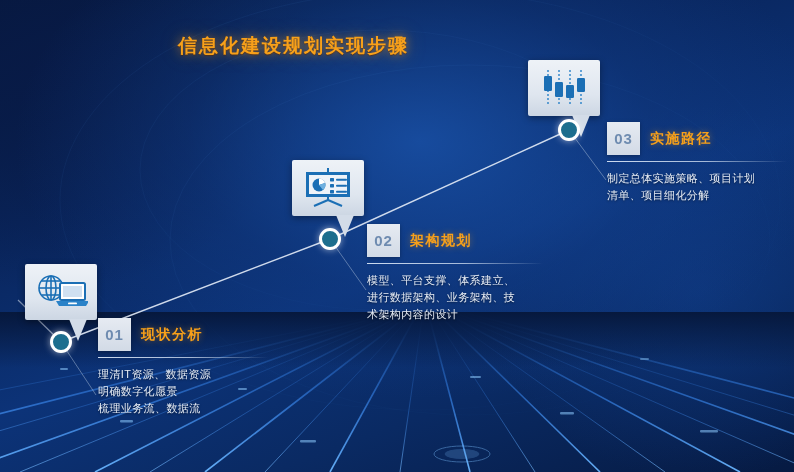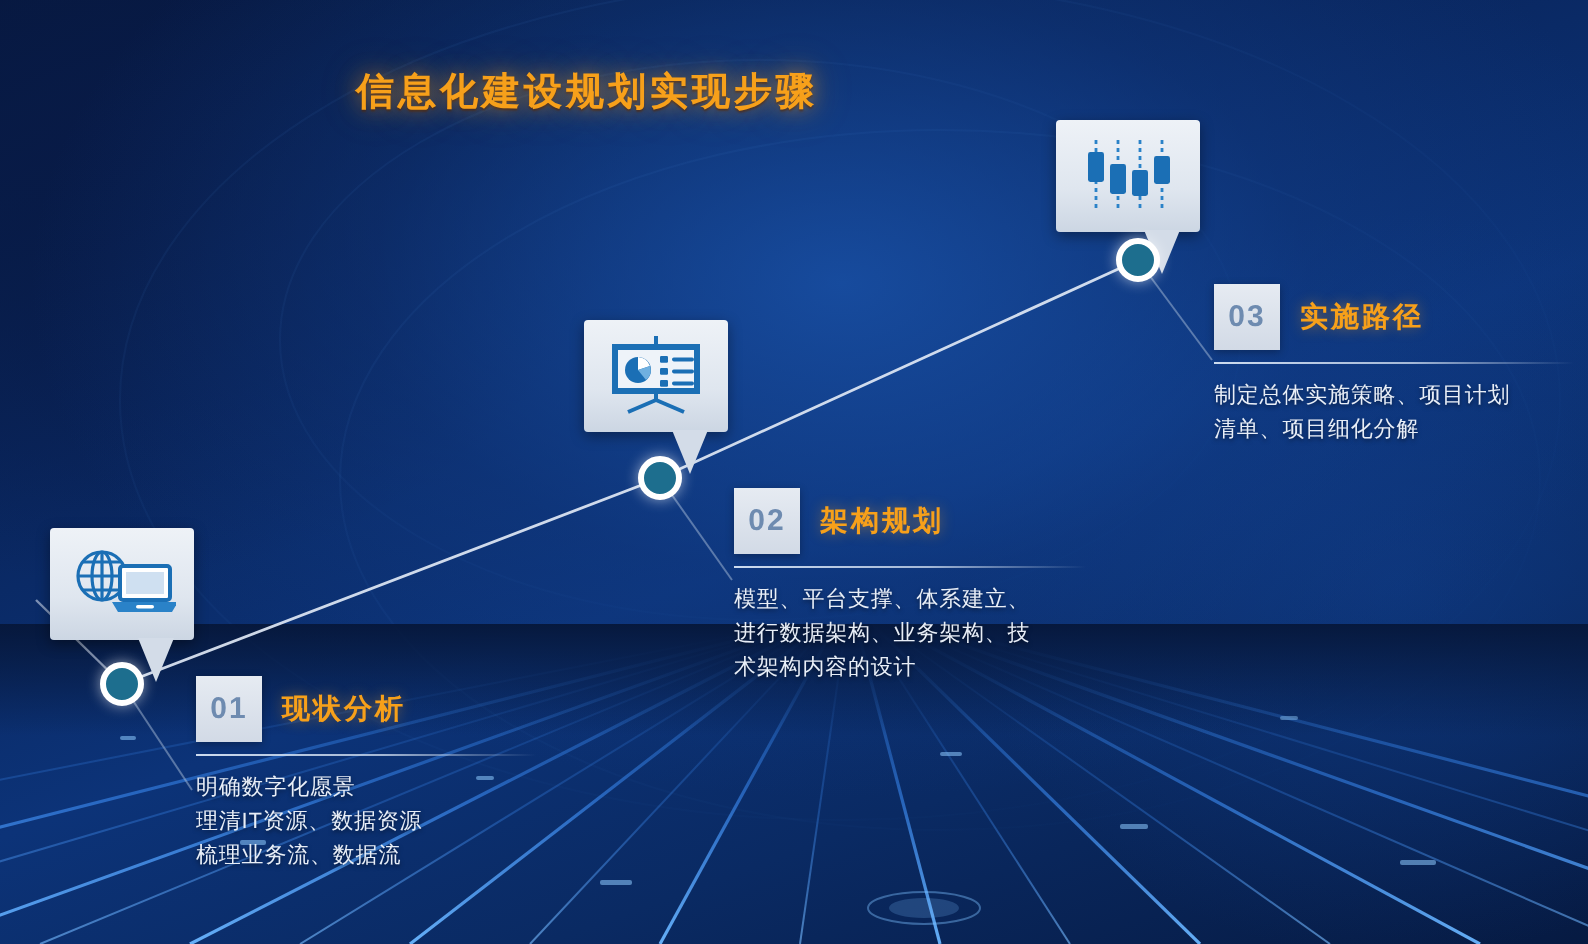--- a/index.html
+++ b/index.html
@@ -64,21 +64,21 @@
   }
   .bubble .tail{
     position:absolute;left:44px;top:55px;width:0;height:0;
     border-left:9px solid transparent;
     border-right:9px solid transparent;
     border-top:22px solid #d3dce8;
   }
   .bubble svg{position:absolute;left:50%;top:48%;transform:translate(-50%,-50%);}
 
   
-  .step{position:absolute;margin-top:20px;}
+  .step{position:absolute;}
   .step .head{display:flex;align-items:center;gap:10px;}
   .numbox{
     width:33px;height:33px;
     background:linear-gradient(180deg,#e6ebf2 0%,#d2dae6 100%);
     display:flex;align-items:center;justify-content:center;
     font-size:15px;font-weight:bold;color:#6e8bb0;letter-spacing:1px;
     box-shadow:0 1px 4px rgba(0,0,0,.3);
     flex:0 0 auto;
   }
   .steptitle{
@@ -260,22 +260,22 @@
   <div class="node" id="node2"></div>
   <div class="node" id="node3"></div>
 
   <div class="step" id="step1">
     <div class="head">
       <div class="numbox">01</div>
       <div class="steptitle">现状分析</div>
     </div>
     <div class="rule"></div>
     <div class="body">
+      <div>理清IT资源、数据资源</div>
       <div>明确数字化愿景</div>
-      <div>理清IT资源、数据资源</div>
       <div>梳理业务流、数据流</div>
     </div>
   </div>
 
   <div class="step" id="step2">
     <div class="head">
       <div class="numbox">02</div>
       <div class="steptitle">架构规划</div>
     </div>
     <div class="rule"></div>

